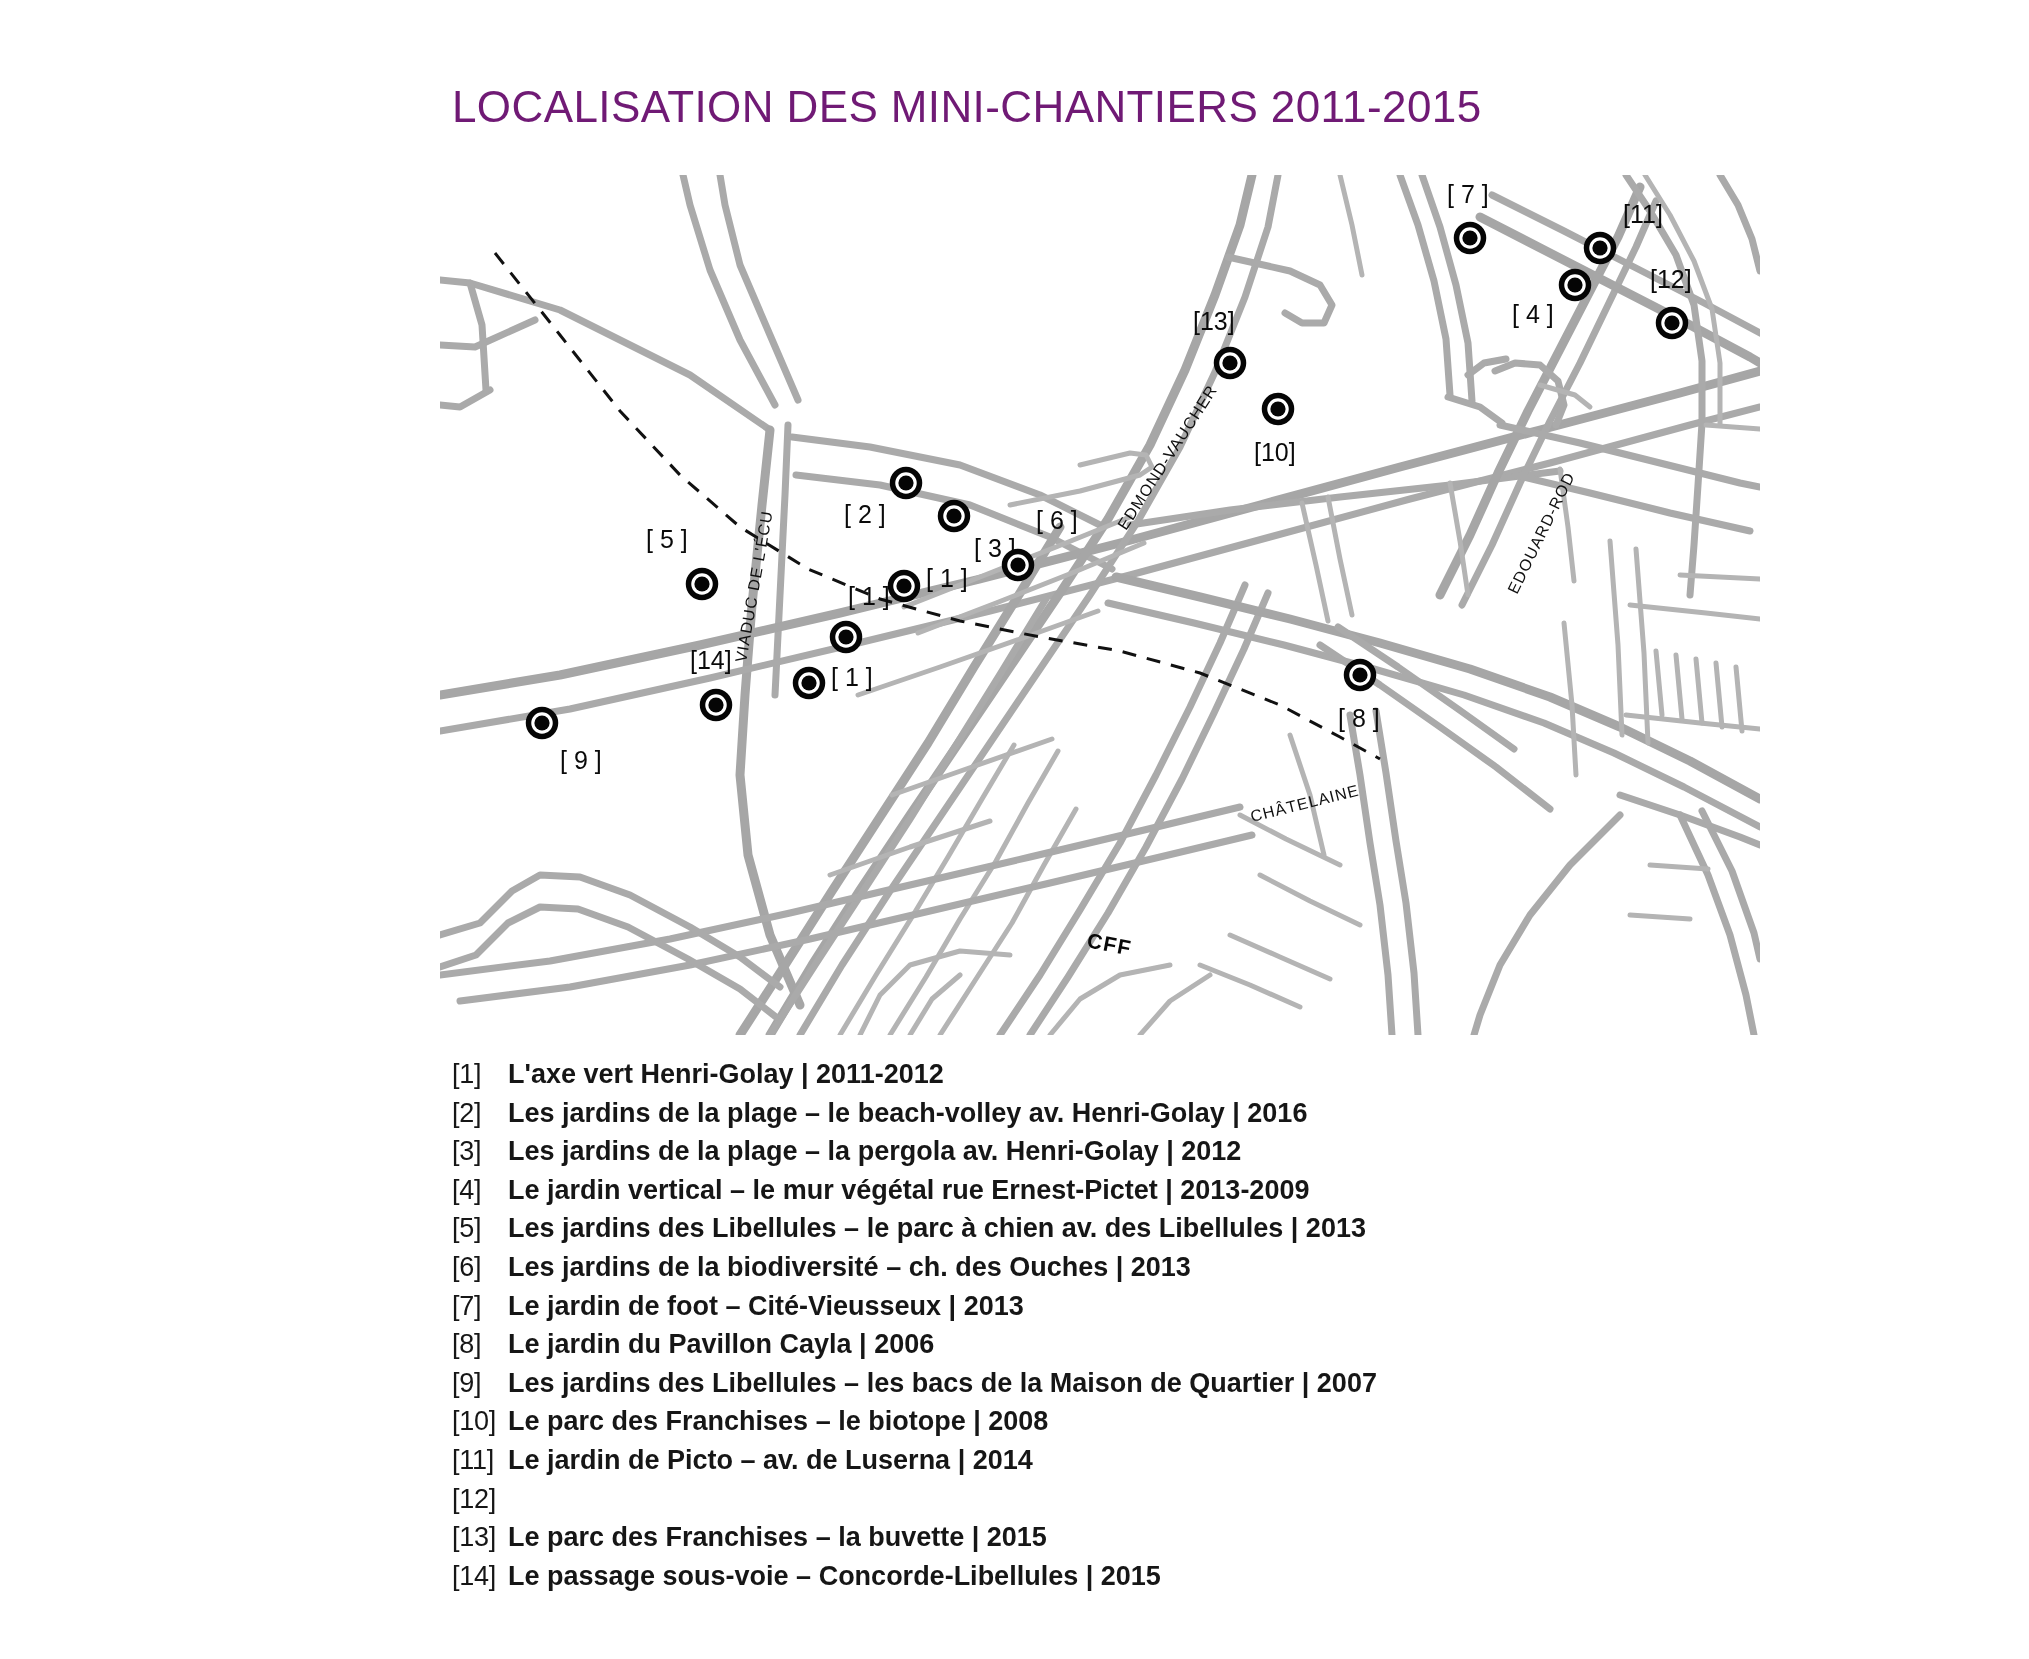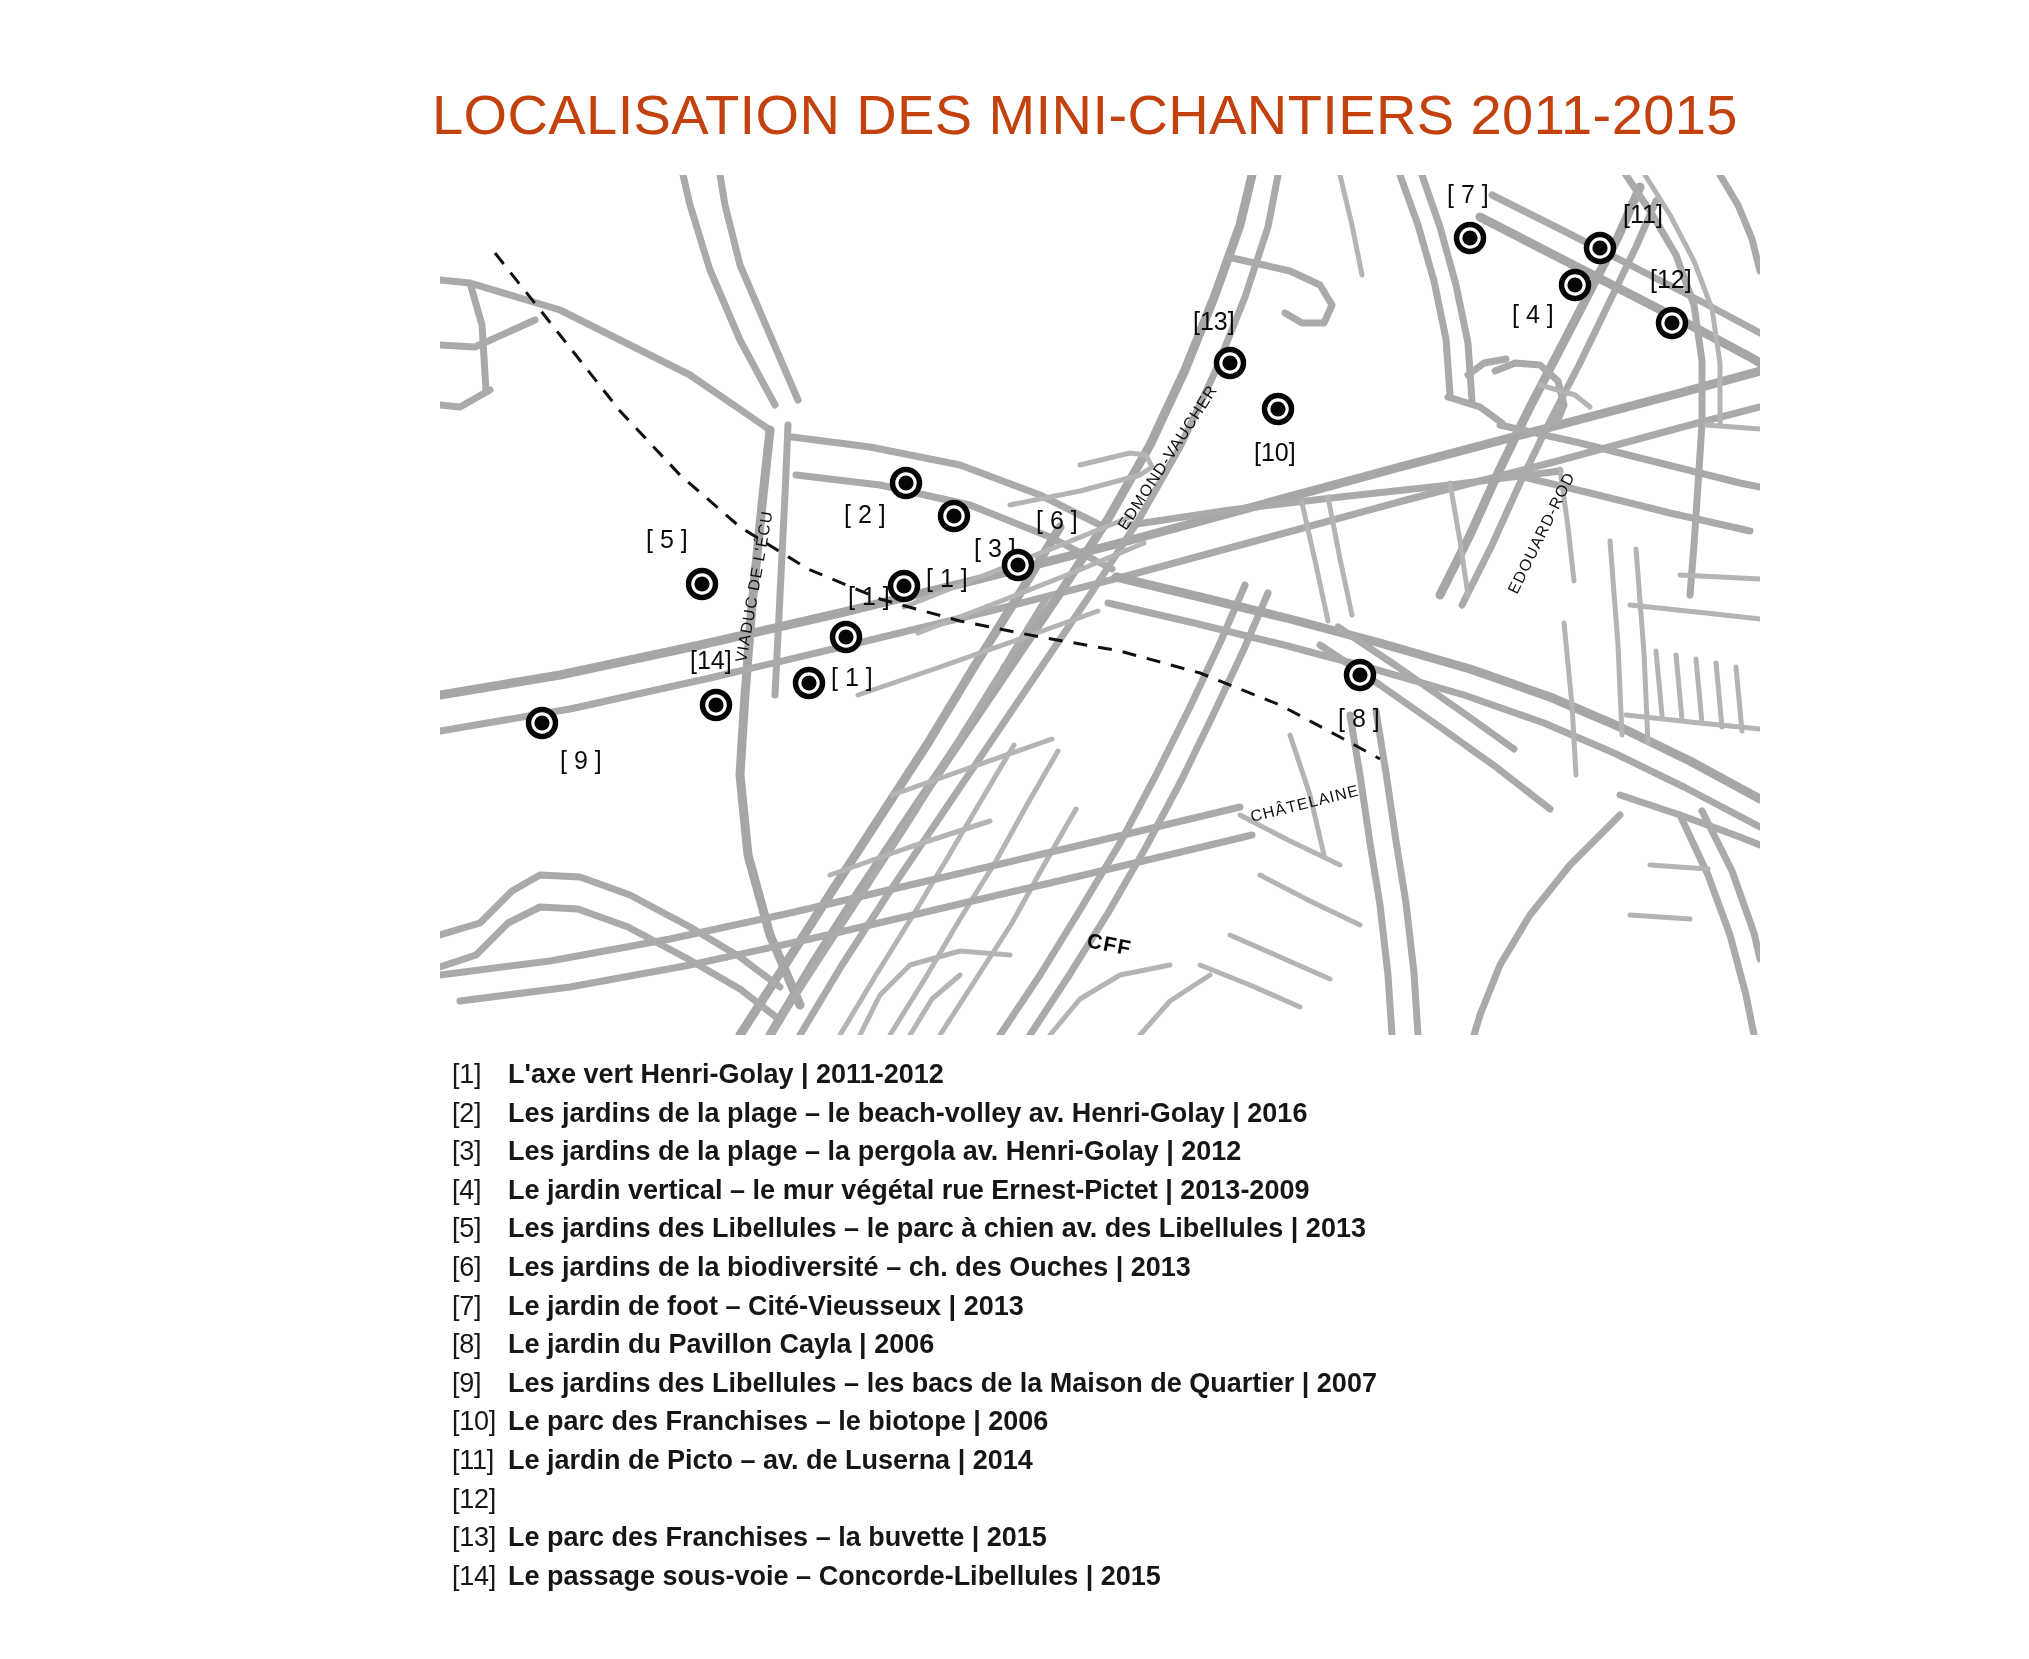--- a/index.html
+++ b/index.html
@@ -16,26 +16,26 @@
     position: relative;
   }
   #page {
     position: relative;
     width: 2029px;
     height: 1659px;
     background: #ffffff;
   }
   #title {
     position: absolute;
-    left: 432px;
+    left: 452px;
     top: 82px;
-    font-size: 56px;
+    font-size: 44px;
     letter-spacing: 0.4px;
     font-weight: 400;
-    color: #c2410c;
+    color: #701a75;
     white-space: nowrap;
     font-family: "Liberation Sans", sans-serif;
   }
   #map-wrap {
     position: absolute;
     left: 440px;
     top: 175px;
     width: 1320px;
     height: 860px;
   }
@@ -426,21 +426,21 @@
     <div class="legend-row">
       <span class="legend-num">[8]</span>
       <span class="legend-text">Le jardin du Pavillon Cayla | 2006</span>
     </div>
     <div class="legend-row">
       <span class="legend-num">[9]</span>
       <span class="legend-text">Les jardins des Libellules – les bacs de la Maison de Quartier | 2007</span>
     </div>
     <div class="legend-row">
       <span class="legend-num">[10]</span>
-      <span class="legend-text">Le parc des Franchises – le biotope | 2006</span>
+      <span class="legend-text">Le parc des Franchises – le biotope | 2008</span>
     </div>
     <div class="legend-row">
       <span class="legend-num">[11]</span>
       <span class="legend-text">Le jardin de Picto – av. de Luserna | 2014</span>
     </div>
     <div class="legend-row">
       <span class="legend-num">[12]</span>
     </div>
     <div class="legend-row">
       <span class="legend-num">[13]</span>

